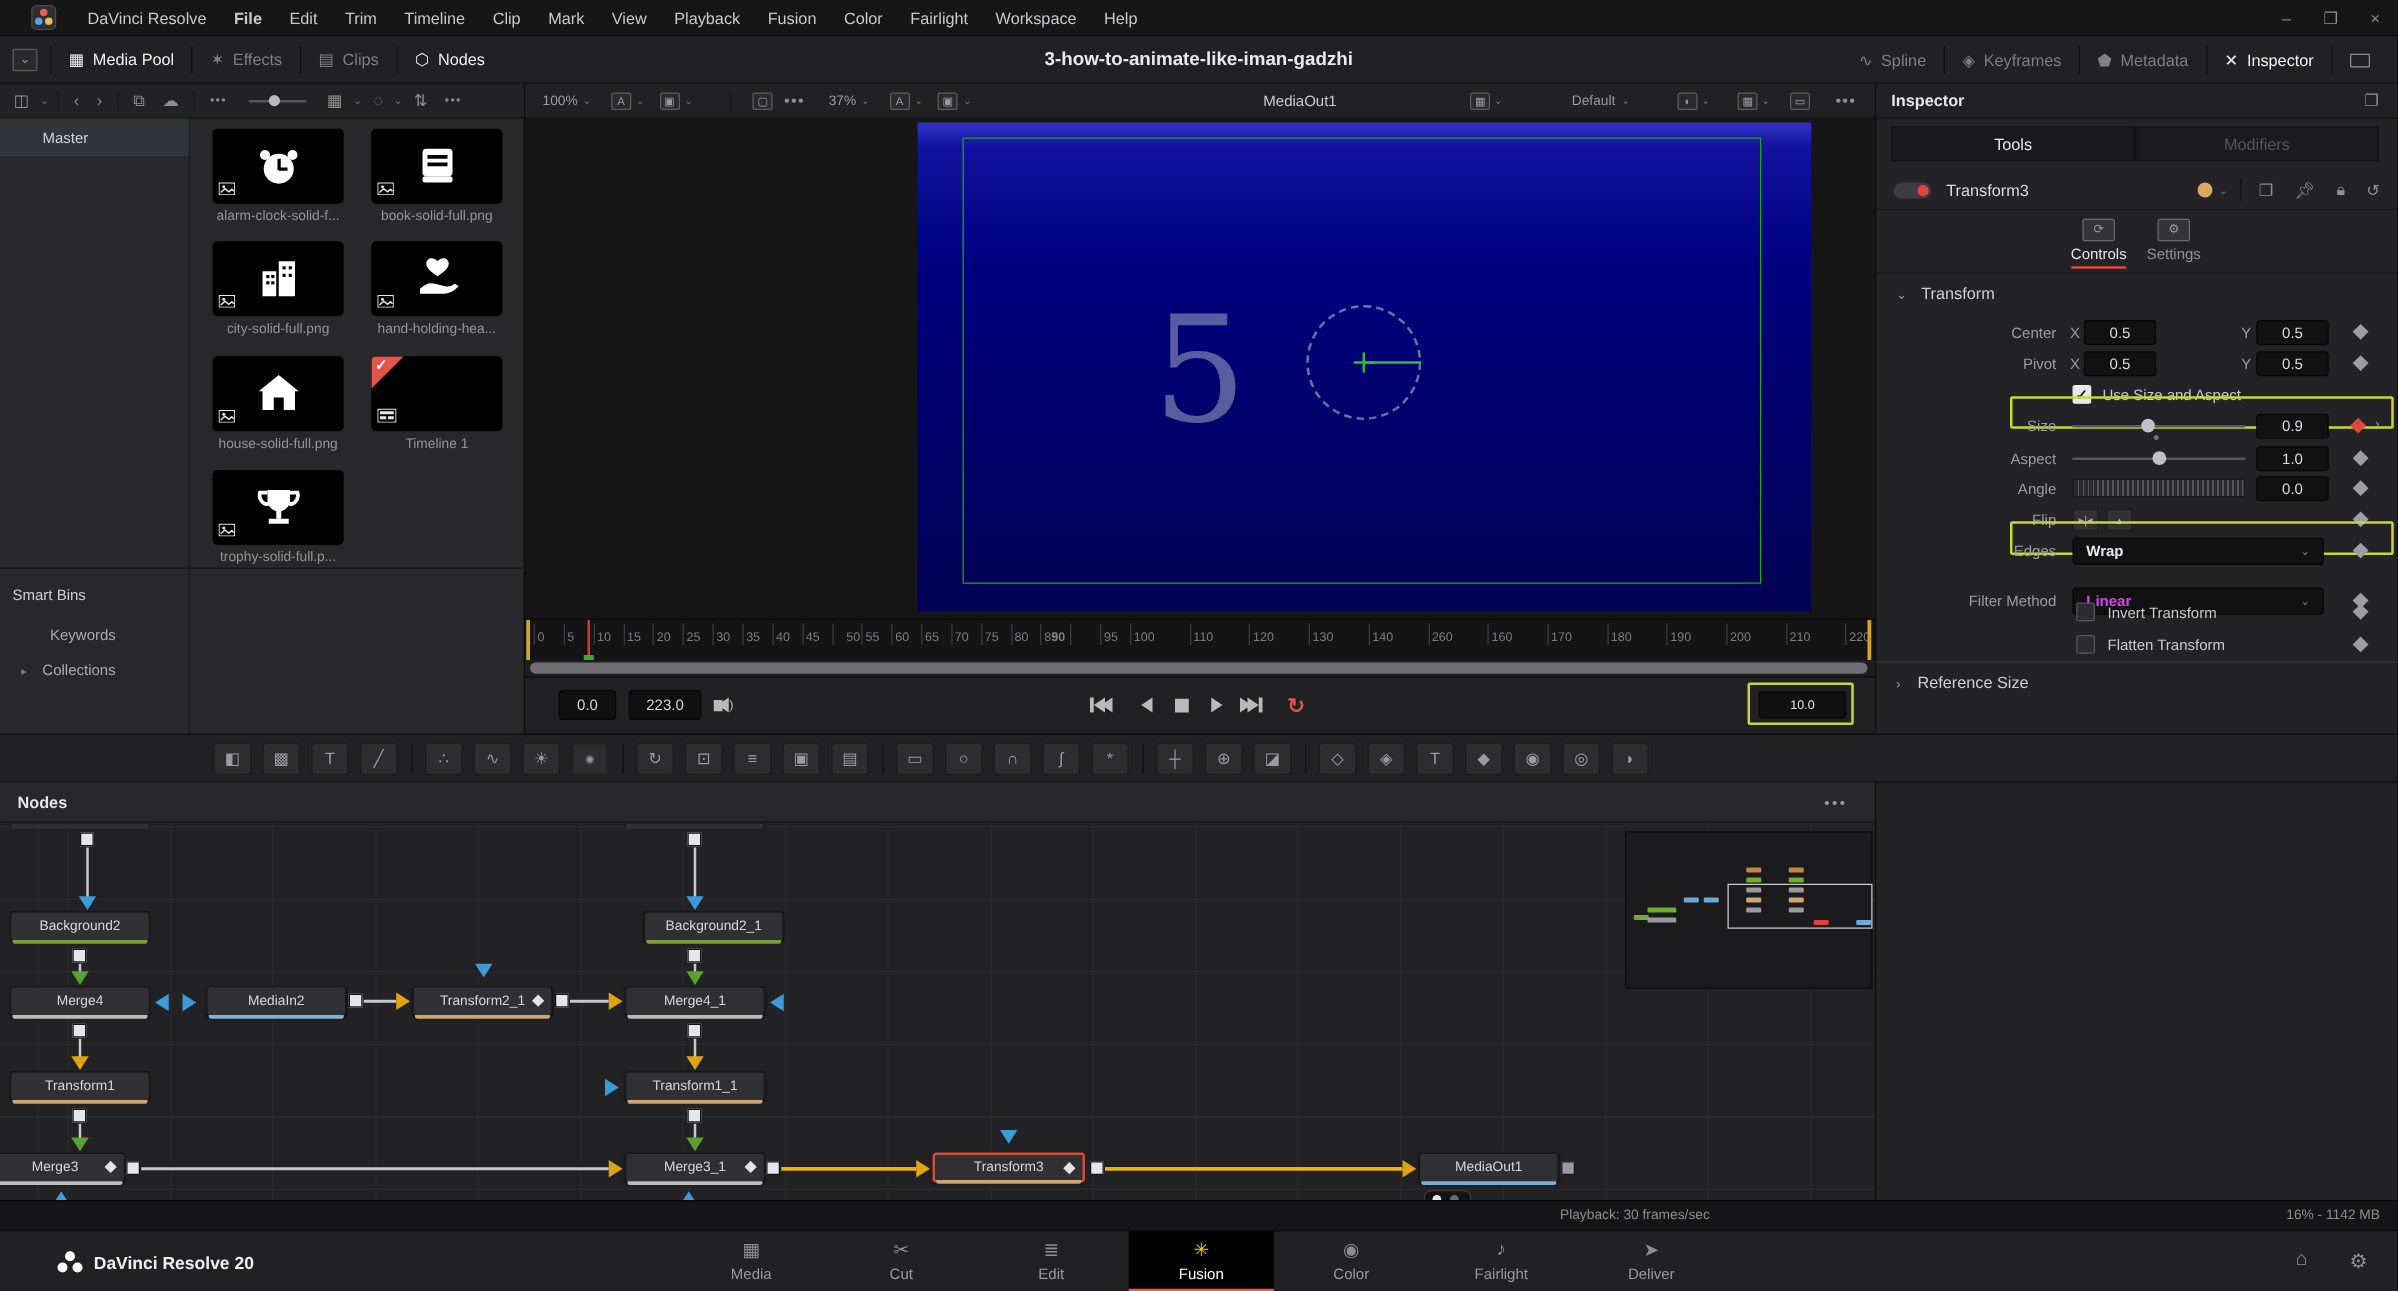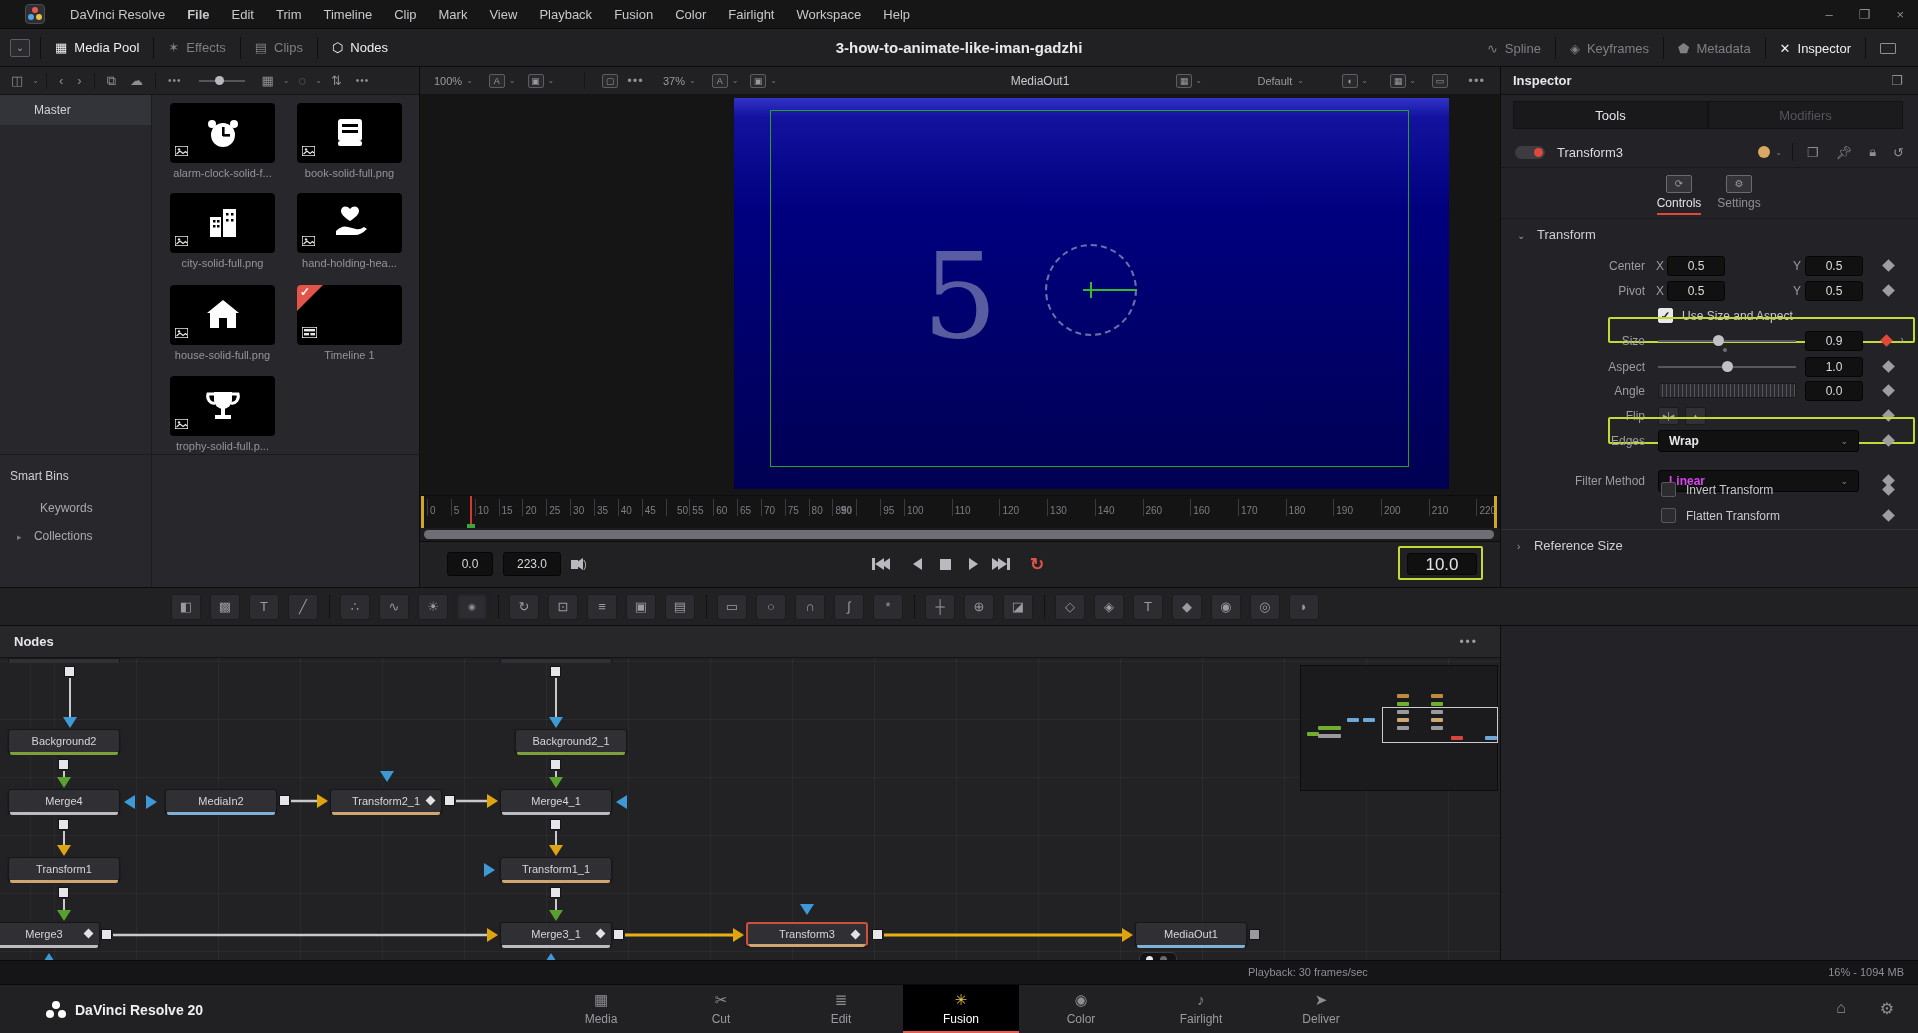--- a/index.html
+++ b/index.html
@@ -66,21 +66,21 @@
   #transport { position:absolute; left:0; top:474px; width:1080px; height:46px; background:#212124; border-top:1px solid #0c0c0c; }
   .t-field { position:absolute; top:10px; height:24px; background:#101011; border:1px solid #060607; border-radius:3px; color:#d8d8dc; font-size:12px; text-align:center; line-height:23px; }
   .tp-btn { position:absolute; top:11px; width:26px; height:22px; display:flex; align-items:center; justify-content:center; }
   .tri { width:0; height:0; display:inline-block; }
   .tri.r { border-top:6px solid transparent; border-bottom:6px solid transparent; border-left:9px solid #b9b9bf; }
   .tri.l { border-top:6px solid transparent; border-bottom:6px solid transparent; border-right:9px solid #b9b9bf; }
   .vbar { width:3px; height:12px; background:#b9b9bf; display:inline-block; }
   .sqr { width:11px; height:11px; background:#b9b9bf; display:inline-block; }
   #loop-btn { color:#df5246; font-size:17px; font-weight:bold; }
   #speed-box { position:absolute; left:978px; top:4px; width:85px; height:34px; border:2px solid #c4d934; border-radius:2px; }
-  #speed-box .inner { position:absolute; left:7px; top:5px; width:70px; height:22px; background:#101011; border:1px solid #060607; border-radius:3px; color:#e4e4e8; font-size:17px; text-align:center; line-height:21px; }
+  #speed-box .inner { position:absolute; left:7px; top:5px; width:70px; height:22px; background:#101011; border:1px solid #060607; border-radius:3px; color:#e4e4e8; font-size:10px; text-align:center; line-height:21px; }
 
   
   #inspector { position:absolute; left:1500px; top:67px; width:418px; height:893px; background:#232327; border-left:1px solid #0c0c0c; }
   #insp-header { position:absolute; left:0; top:0; right:0; height:28px; background:#212124; border-bottom:1px solid #121214; line-height:28px; padding-left:12px; color:#e6e6ea; font-size:13px; font-weight:bold; }
   .insp-tab { position:absolute; top:34px; height:28px; line-height:28px; text-align:center; font-size:13px; border:1px solid #121214; background:#1b1b1e; }
   #node-row { position:absolute; left:0; top:70px; right:0; height:31px; display:flex; align-items:center; padding:0 14px; border-bottom:1px solid #1a1a1d; }
   #node-toggle { width:30px; height:13px; border-radius:7px; background:#3c3c41; position:relative; }
   #node-toggle .dot { position:absolute; right:2px; top:2px; width:9px; height:9px; border-radius:50%; background:#e0483c; }
   .hdr-ic { color:#8f8f95; font-size:13px; margin-left:17px; }
   .subtab { position:absolute; width:60px; text-align:center; color:#8f8f95; font-size:12px; }
@@ -789,21 +789,21 @@
           <div class="mdash" style="left: 130px; top: 52px; background: rgb(207, 165, 114);"></div>
           <div class="mdash" style="left: 130px; top: 60px; background: rgb(154, 154, 158);"></div>
           <div class="mdash" style="left: 150px; top: 70px; background: rgb(217, 69, 58);"></div>
           <div class="mdash" style="left: 184px; top: 70px; background: rgb(111, 168, 216);"></div>
         </div>
     </div>
   </div>
 
   <div id="statusbar">
     <span class="abs" style="left:1248px">Playback: 30 frames/sec</span>
-    <span class="abs" style="right:14px">16% - 1094 MB</span>
+    <span class="abs" style="right:14px">16% - 1142 MB</span>
   </div>
 
   <div id="bottombar">
     <div id="brand">
       <span class="logo-dots">
         <i style="left:6px;top:0"></i>
           <i style="left:0;top:9px"></i>
           <i style="left:12px;top:9px"></i>
       </span>
       <span>DaVinci Resolve 20</span>

